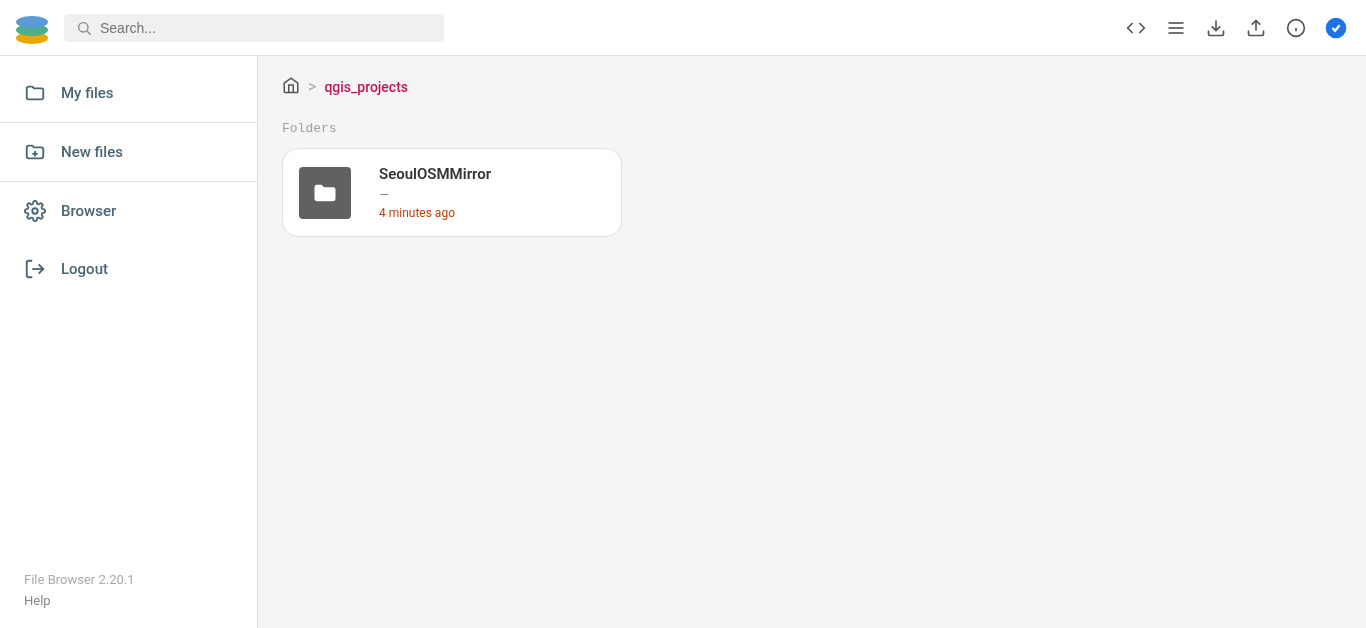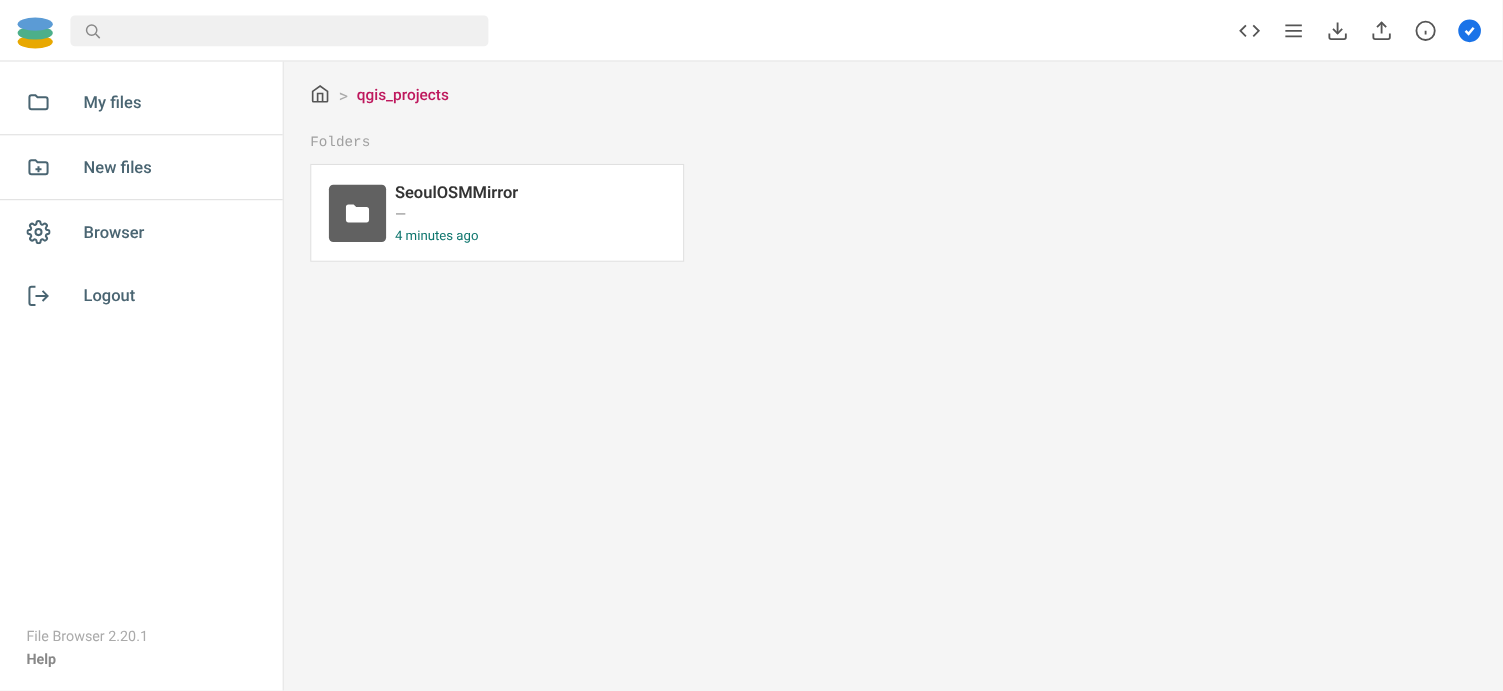--- a/index.html
+++ b/index.html
@@ -92,21 +92,21 @@
       border-right: 1px solid #e0e0e0;
       display: flex;
       flex-direction: column;
       padding-top: 8px;
       flex-shrink: 0;
     }
 
     .sidebar-item {
       display: flex;
       align-items: center;
-      gap: 30px;
+      gap: 15px;
       padding: 18px 24px;
       cursor: pointer;
       color: #4a6572;
       font-size: 15px;
       font-weight: 500;
       transition: background 0.15s;
     }
 
     .sidebar-item svg {
       flex-shrink: 0;
@@ -172,25 +172,25 @@
     
     .folders-grid {
       display: flex;
       flex-wrap: wrap;
       gap: 12px;
     }
 
     .folder-card {
       background: #fff;
       border: 1px solid #e0e0e0;
-      border-radius: 0;
+      border-radius: 16px;
       width: 340px;
       display: flex;
       align-items: center;
-      gap: 8px;
+      gap: 28px;
       padding: 16px;
       cursor: pointer;
       transition: background 0.15s;
     }
 
     .folder-icon-box {
       width: 52px;
       height: 52px;
       background: #616161;
       border-radius: 4px;
@@ -216,41 +216,42 @@
       color: #333;
     }
 
     .folder-dash {
       font-size: 13px;
       color: #888;
     }
 
     .folder-time {
       font-size: 12px;
-      color: #0f766e;
+      color: #c2410c;
     }
   </style>
 </head>
 <body>
 
 <div class="header">
 
   <div class="logo">
     <svg width="40" height="40" viewBox="0 0 40 40">
       <ellipse cx="20" cy="30" rx="16" ry="6" fill="#e8a800"></ellipse>
       <ellipse cx="20" cy="22" rx="16" ry="6" fill="#4caf8a"></ellipse>
       <ellipse cx="20" cy="14" rx="16" ry="6" fill="#5b9bd5"></ellipse>
     </svg>
   </div>
 
   <div class="search-bar">
     <svg class="search-icon-svg" width="16" height="16" viewBox="0 0 24 24" fill="none" stroke="currentColor" stroke-width="2">
       <circle cx="11" cy="11" r="7"></circle>
       <line x1="16.5" y1="16.5" x2="22" y2="22"></line>
     </svg>
+    <input type="text" placeholder="Search..." style="">
   </div>
 
   <div class="header-spacer"></div>
 
   <div class="header-actions">
 
     <div class="header-icon-btn">
       <svg width="20" height="20" viewBox="0 0 24 24" fill="none" stroke="currentColor" stroke-width="2">
         <polyline points="16 18 22 12 16 6"></polyline>
         <polyline points="8 6 2 12 8 18"></polyline>
@@ -335,21 +336,21 @@
       <svg width="22" height="22" viewBox="0 0 24 24" fill="none" stroke="#4a6572" stroke-width="2">
         <path d="M9 21H5a2 2 0 0 1-2-2V5a2 2 0 0 1 2-2h4"></path>
         <polyline points="16 17 21 12 16 7"></polyline>
         <line x1="21" y1="12" x2="9" y2="12"></line>
       </svg>
       <span>Logout</span>
     </div>
 
     <div class="sidebar-footer">
       <div>File Browser 2.20.1</div>
-      <div style="cursor:pointer; color:#888;font-weight:bold;">Help</div>
+      <div style="cursor:pointer; color:#888;">Help</div>
     </div>
   </div>
 
   <div class="content">
 
     <div class="breadcrumb">
       <span class="breadcrumb-home">
         <svg width="18" height="18" viewBox="0 0 24 24" fill="none" stroke="#555" stroke-width="2">
           <path d="M3 9.5L12 3l9 6.5V21a1 1 0 0 1-1 1H4a1 1 0 0 1-1-1z"></path>
           <polyline points="9 22 9 12 15 12 15 22"></polyline>

